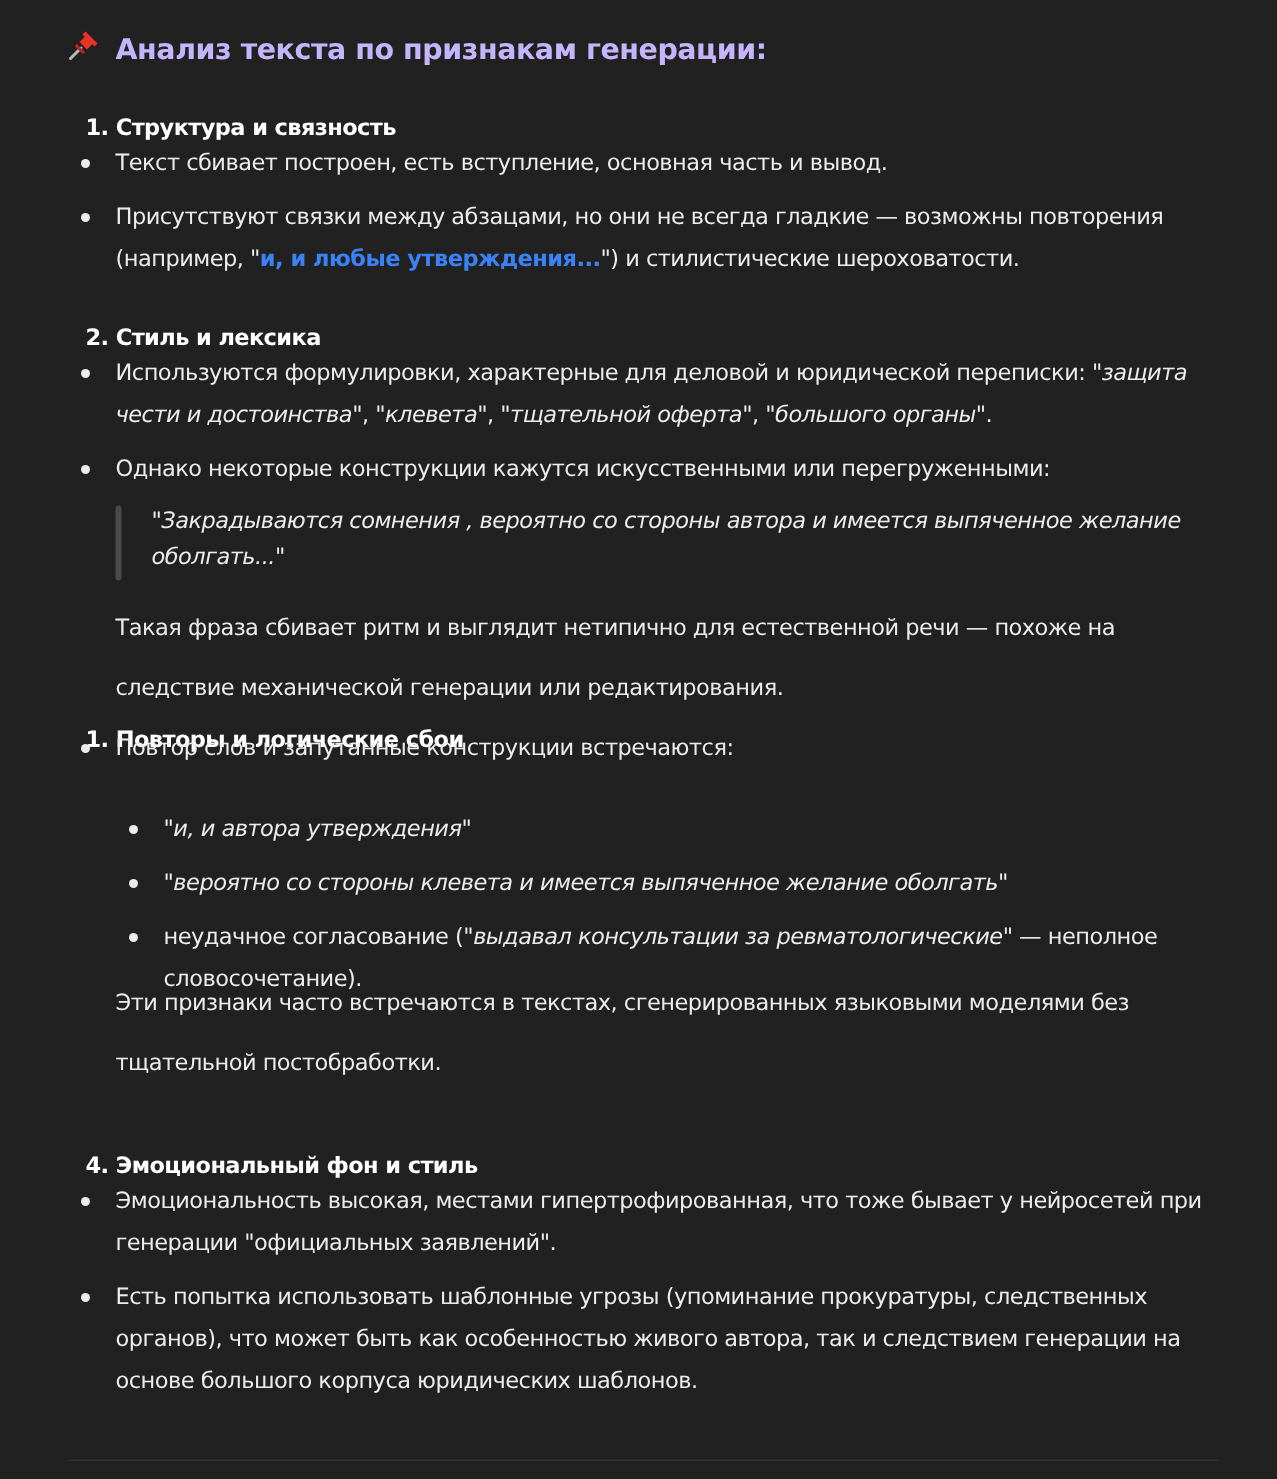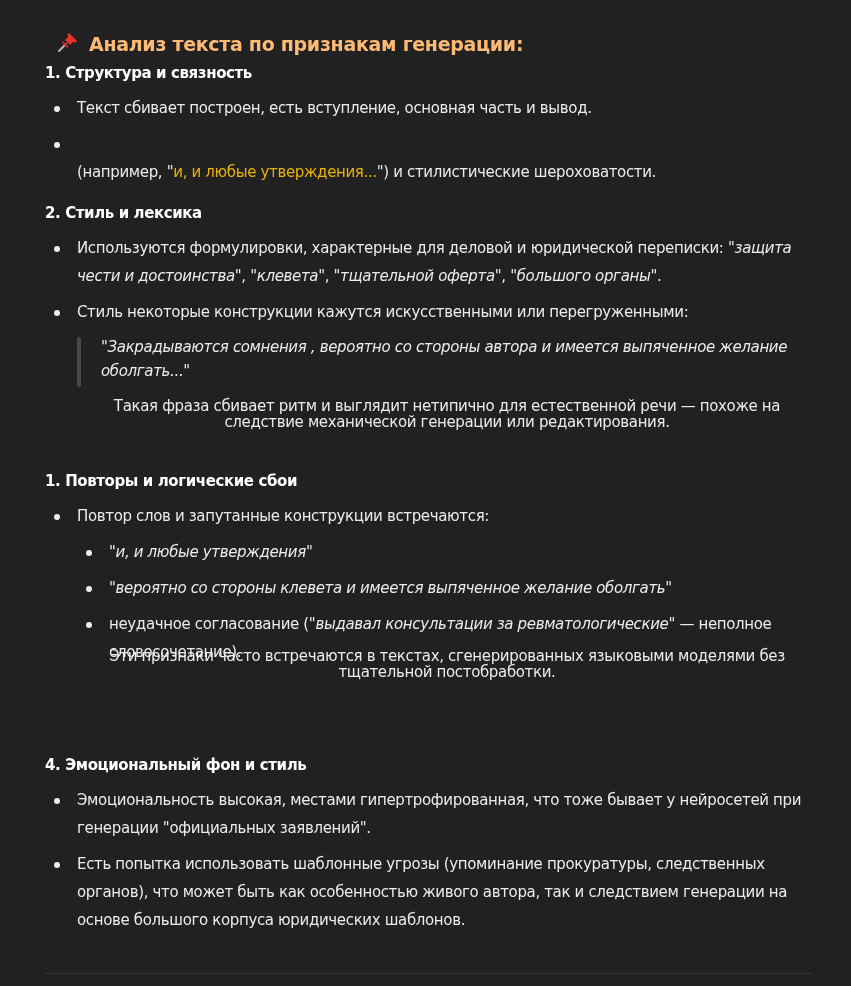--- a/index.html
+++ b/index.html
@@ -17,40 +17,40 @@
       letter-spacing: -0.35px;
       position: relative;
     }
     .content {
       position: absolute;
       left: 45px;
       top: 0;
       width: 768px;
     }
     h3.title {
-      margin: 12px;
+      margin: 0;
       position: absolute;
       top: 19px;
       left: 0;
       font-size: 19px;
       font-weight: bold;
-      color: #fdba74;
+      color: #c4b5fd;
       letter-spacing: -0.3px;
       white-space: nowrap;
     }
     h3.title .pin {
       display: inline-block;
       width: 24px;
       margin-right: 8px;
       vertical-align: -2px;
     }
     .section-h {
       position: absolute;
       left: 0;
-      margin: 0;
+      margin: 12px;
       font-size: 15px;
       font-weight: bold;
       color: #ffffff;
       white-space: nowrap;
       letter-spacing: -0.4px;
     }
     .li {
       position: absolute;
       left: 32px;
       width: 740px;
@@ -64,42 +64,41 @@
       width: 6px;
       height: 6px;
       border-radius: 50%;
       background: #ececec;
     }
     .li.nested { left: 64px; width: 700px; }
     .para {
       position: absolute;
       left: 32px;
       width: 740px;
-      line-height: 16px;
-      text-align: center;
+      line-height: 40px;
     }
     .quote {
       position: absolute;
       left: 32px;
       width: 720px;
       padding-left: 24px;
       line-height: 24px;
       font-style: italic;
     }
     .quote .bar {
       position: absolute;
       left: 0;
       top: 2px;
       bottom: -4px;
       width: 4px;
       border-radius: 2px;
       background: #4a4a4a;
     }
     em { font-style: italic; }
-    strong { font-weight: normal; color: #eab308; }
+    strong { font-weight: bold; color: #3b82f6; }
     .hr {
       position: absolute;
       left: 0;
       top: 973px;
       width: 768px;
       height: 1px;
       background: #333333;
     }
   </style>
 </head>
@@ -116,43 +115,43 @@
         <path d="M6 10 L12 16 L10 17 L5 12 Z" fill="#c0241d"></path>
       </svg>
     </span><span>Анализ текста по признакам генерации:</span>
   </h3>
 
   <h4 class="section-h" style="top:64px">1. Структура и связность</h4>
   <div class="li" style="top:94px">
     <span>Текст сбивает построен, есть вступление, основная часть и вывод.</span>
   </div>
   <div class="li" style="top:130px">
-    <br>
+    <span>Присутствуют связки между абзацами, но они не всегда гладкие — возможны повторения</span><br>
     <span>(например, "</span><strong>и, и любые утверждения...</strong><span>") и стилистические шероховатости.</span>
   </div>
 
   <h4 class="section-h" style="top:204px">2. Стиль и лексика</h4>
   <div class="li" style="top:234px">
     <span>Используются формулировки, характерные для деловой и юридической переписки: "</span><em>защита чести и достоинства</em><span>", "</span><em>клевета</em><span>", "</span><em>тщательной оферта</em><span>", "</span><em>большого органы</em><span>".</span>
   </div>
   <div class="li" style="top:298px">
-    <span>Стиль некоторые конструкции кажутся искусственными или перегруженными:</span>
+    <span>Однако некоторые конструкции кажутся искусственными или перегруженными:</span>
   </div>
   <div class="quote" style="top:335px">
     <span class="bar"></span>
     <span>"Закрадываются сомнения , вероятно со стороны автора и имеется выпяченное желание оболгать..."</span>
   </div>
   <div class="para" style="top:398px">Такая фраза сбивает ритм и выглядит нетипично для естественной речи — похоже на следствие механической генерации или редактирования.</div>
 
   <h4 class="section-h" style="top:472px">1. Повторы и логические сбои</h4>
-  <div class="li" style="top:502px">
+  <div class="li" style="top:484px">
     <span>Повтор слов и запутанные конструкции встречаются:</span>
   </div>
   <div class="li nested" style="top:538px">
-    <span>"</span><em>и, и любые утверждения</em><span>"</span>
+    <span>"</span><em>и, и автора утверждения</em><span>"</span>
   </div>
   <div class="li nested" style="top:574px">
     <span>"</span><em>вероятно со стороны клевета и имеется выпяченное желание оболгать</em><span>"</span>
   </div>
   <div class="li nested" style="top:610px">
     <span>неудачное согласование ("</span><em>выдавал консультации за ревматологические</em><span>" — неполное словосочетание).</span>
   </div>
   <div class="para" style="top:648px">Эти признаки часто встречаются в текстах, сгенерированных языковыми моделями без тщательной постобработки.</div>
 
   <h4 class="section-h" style="top:756px">4. Эмоциональный фон и стиль</h4>

